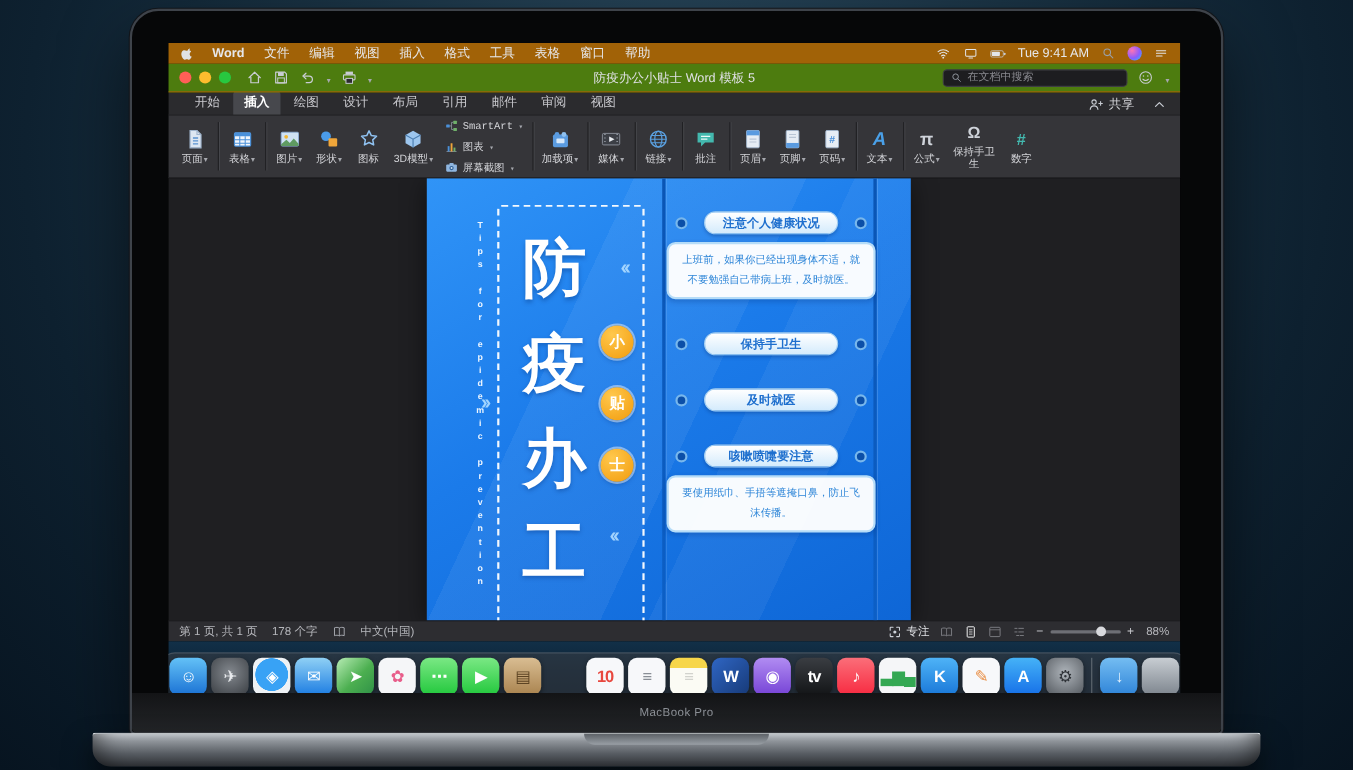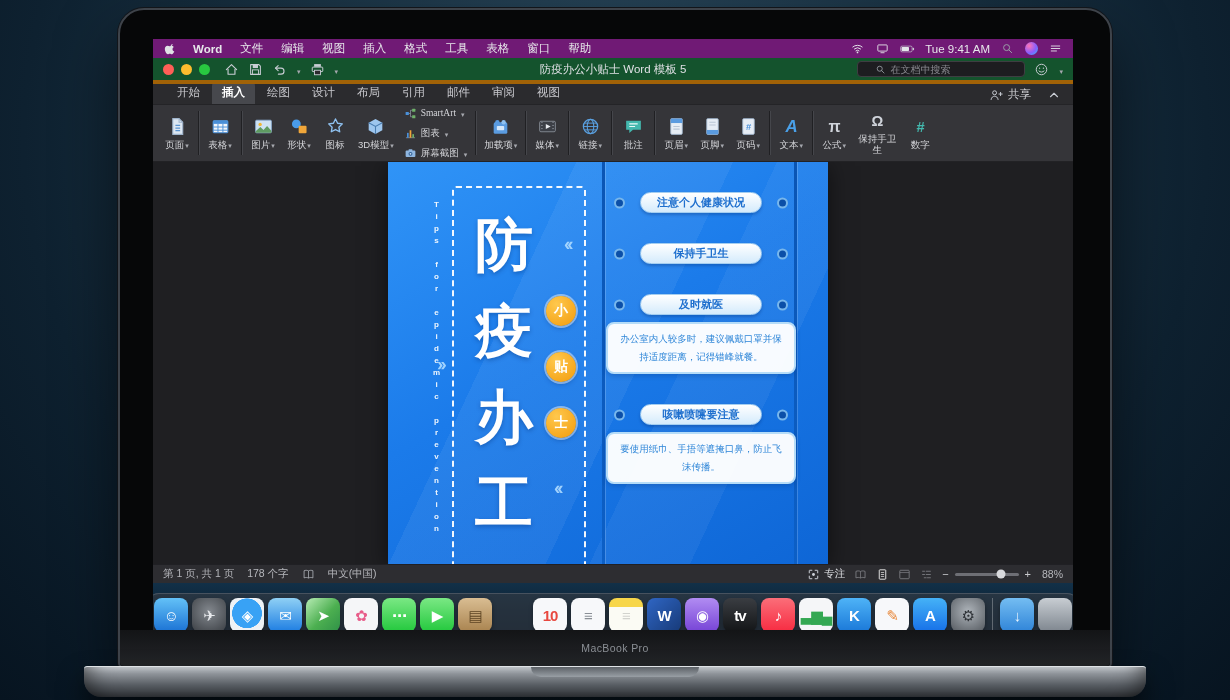--- a/index.html
+++ b/index.html
@@ -32,56 +32,56 @@
     border-top:1px solid #dfe3e6; border-radius:3px 3px 17px 17px;
     box-shadow:0 14px 26px rgba(0,0,0,.6), inset 28px 0 24px -24px rgba(0,0,0,.55), inset -28px 0 24px -24px rgba(0,0,0,.55);
   }
   .base-notch {
     position:absolute; left:50%; top:0; transform:translateX(-50%);
     width:168px; height:10px; border-radius:0 0 10px 10px;
     background:linear-gradient(180deg,#5c6167,#999fa5);
   }
   
   .menubar {
-    height:19px; flex:none; background:#701a75; display:flex; align-items:center;
+    height:19px; flex:none; background:#a16207; display:flex; align-items:center;
     padding:0 10px; gap:0; color:#e6e7ea; font-size:11.5px;
   }
   .menubar .micon { display:inline-flex; width:15px; height:15px; align-items:center; justify-content:center; margin-right:6px; }
   .menubar .micon svg { width:13px; height:13px; }
   .appname { font-weight:bold; padding:0 9px; }
   .mitem { padding:0 9px; white-space:nowrap; }
   .mspacer { flex:1; }
   .mright { display:flex; align-items:center; gap:10px; }
   .mright .micon { margin:0; }
   .mright .battery-icon svg { width:21px; height:12px; }
   .clock { white-space:nowrap; font-size:11.5px; }
   .siri {
     width:13px; height:13px; border-radius:50%;
     background:radial-gradient(circle at 32% 30%, #ff73b3, #8a5cff 55%, #27c8f5 100%);
   }
   
   .titlebar {
-    height:26px; flex:none; background:#14532d; position:relative;
-    display:flex; align-items:center; padding:0 10px; border-bottom:4px solid #a16207;
+    height:26px; flex:none; background:#4d7c0f; position:relative;
+    display:flex; align-items:center; padding:0 10px; border-bottom:1px solid #a16207;
   }
   .traffic { display:flex; gap:7px; margin-right:14px; }
   .tl { width:11px; height:11px; border-radius:50%; }
   .tl.red{ background:#ff5f57; } .tl.yellow{ background:#febc2e; } .tl.green{ background:#28c840; }
   .tbicons { display:flex; align-items:center; gap:9px; }
   .tbicons .ticon { width:15px; height:15px; display:inline-flex; }
   .tbicons .ticon svg { width:100%; height:100%; }
   .caret::after { content:"▾"; font-size:7px; color:#a6a8ae; margin-left:1px; }
   .doc-title {
     position:absolute; left:50%; top:50%; transform:translate(-50%,-50%);
     color:#dfe0e4; font-size:11.5px; white-space:nowrap;
   }
   .tb-right { margin-left:auto; display:flex; align-items:center; gap:9px; }
   .searchbox {
     display:flex; align-items:center; gap:4px; width:168px; height:16px;
-    background:#1d1d20; border:1px solid #3e3e42; border-radius:4px; padding:0 17px;
+    background:#1d1d20; border:1px solid #3e3e42; border-radius:4px; padding:0 6px;
   }
   .searchbox .ticon { width:11px; height:11px; display:inline-flex; }
   .searchbox svg { width:100%; height:100%; }
   .searchbox input {
     flex:1; background:transparent; border:none; outline:none;
     color:#cfcfd3; font-size:10px; font-family:inherit; min-width:0;
   }
   .searchbox input::placeholder { color:#8a8a90; }
   
   .tabbar {
@@ -107,21 +107,21 @@
     justify-content:center; gap:3px; padding:3px 5px; min-width:36px; cursor:default;
   }
   .ric { width:21px; height:21px; display:inline-flex; }
   .ric svg { width:100%; height:100%; }
   .rlabel {
     font-size:9.5px; color:#d4d5d9; font-family:inherit; line-height:1.15;
     max-width:40px; text-align:center; display:inline-flex; align-items:flex-start; justify-content:center;
   }
   .rsep { width:1px; height:44px; background:#202023; box-shadow:1px 0 0 #45464b; margin:0 3px; align-self:center; }
   .rstack { display:flex; flex-direction:column; justify-content:center; gap:4px; padding:0 5px; }
-  .rstack .srow { display:flex; align-items:center; gap:4px; background:none; border:none; font-family:Liberation Serif, serif;text-align:center; }
+  .rstack .srow { display:flex; align-items:center; gap:4px; background:none; border:none; font-family:Liberation Mono, monospace;text-align:center; }
   .rstack .ric { width:13px; height:13px; }
   .rstack .slabel { font-size:9.5px; color:#d4d5d9; white-space:nowrap; }
   
   .docarea { height:402px; flex:none; background:#1f1f22; position:relative; overflow:hidden; }
   .page {
     position:absolute; left:235px; top:0; width:440px; height:402px;
     background:linear-gradient(150deg,#3094f7 0%, #1b7bea 45%, #0e66d6 100%);
     box-shadow:0 4px 22px rgba(0,0,0,.55); overflow:hidden;
   }
   .page::before {
@@ -655,29 +655,29 @@
         <span class="deco d1"></span>
         <span class="deco d2"></span>
         <span class="deco d3"></span>
         <div class="rope r1"></div>
         <div class="rope r2"></div>
         <div class="cards">
           <span class="repeat">
             
               <div class="card">
                 <div class="pill">注意个人健康状况</div>
+                <div class="cbody">上班前，如果你已经出现身体不适，就不要勉强自己带病上班，及时就医。</div>
               </div>
             
               <div class="card">
                 <div class="pill">保持手卫生</div>
               </div>
             
               <div class="card">
                 <div class="pill">及时就医</div>
-                <div class="cbody">办公室内人较多时，建议佩戴口罩并保持适度距离，记得错峰就餐。</div>
               </div>
             
               <div class="card">
                 <div class="pill">咳嗽喷嚏要注意</div>
                 <div class="cbody">要使用纸巾、手捂等遮掩口鼻，防止飞沫传播。</div>
               </div>
             
           </span>
         </div>
       </div>

